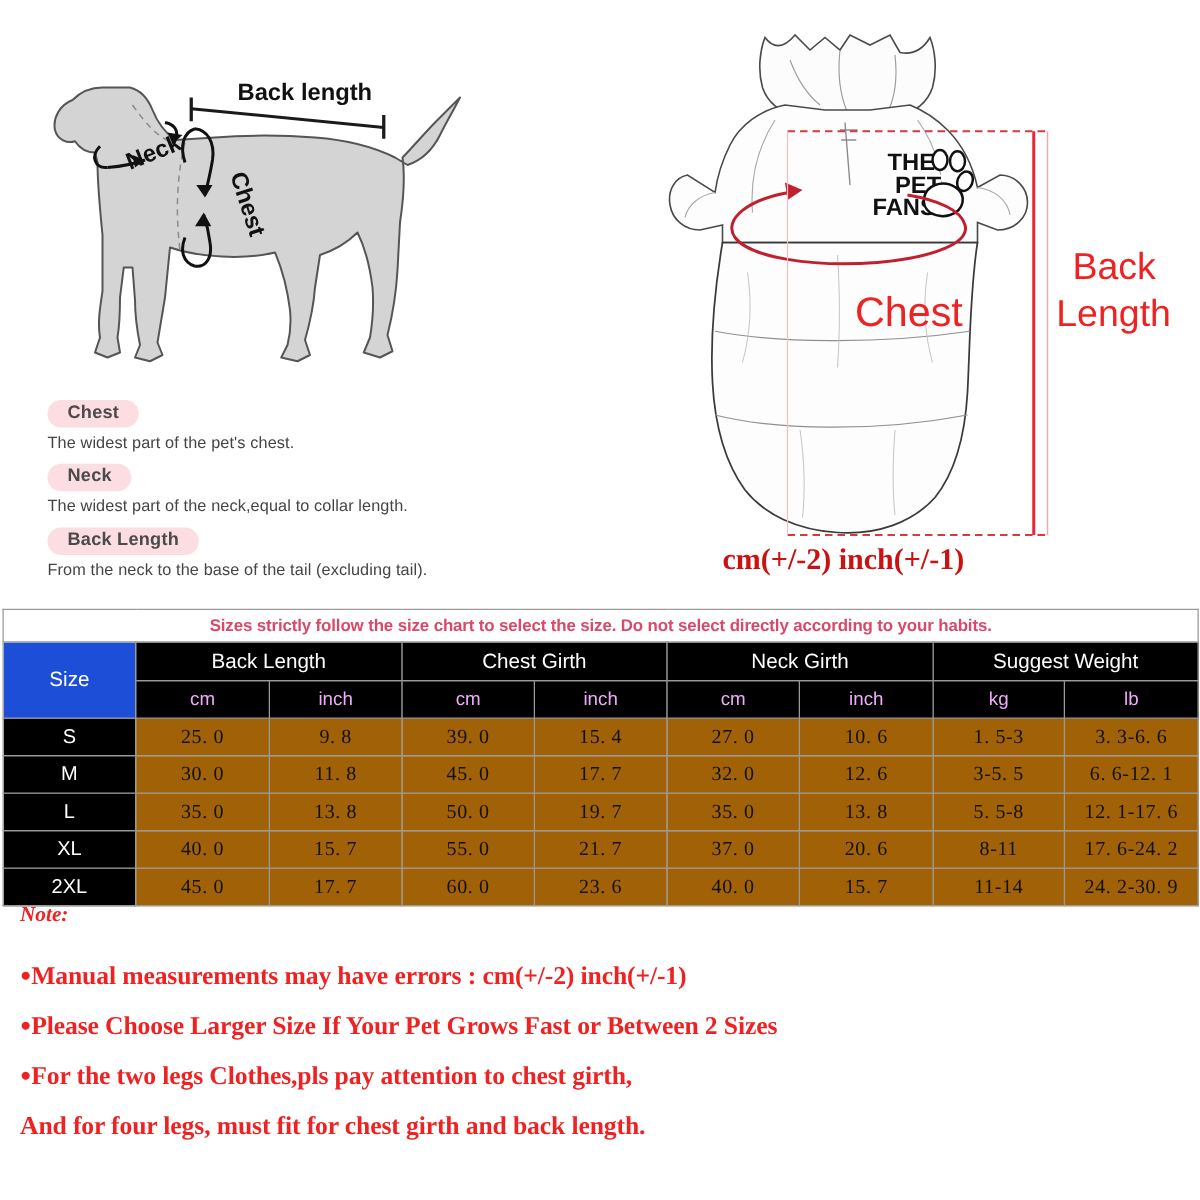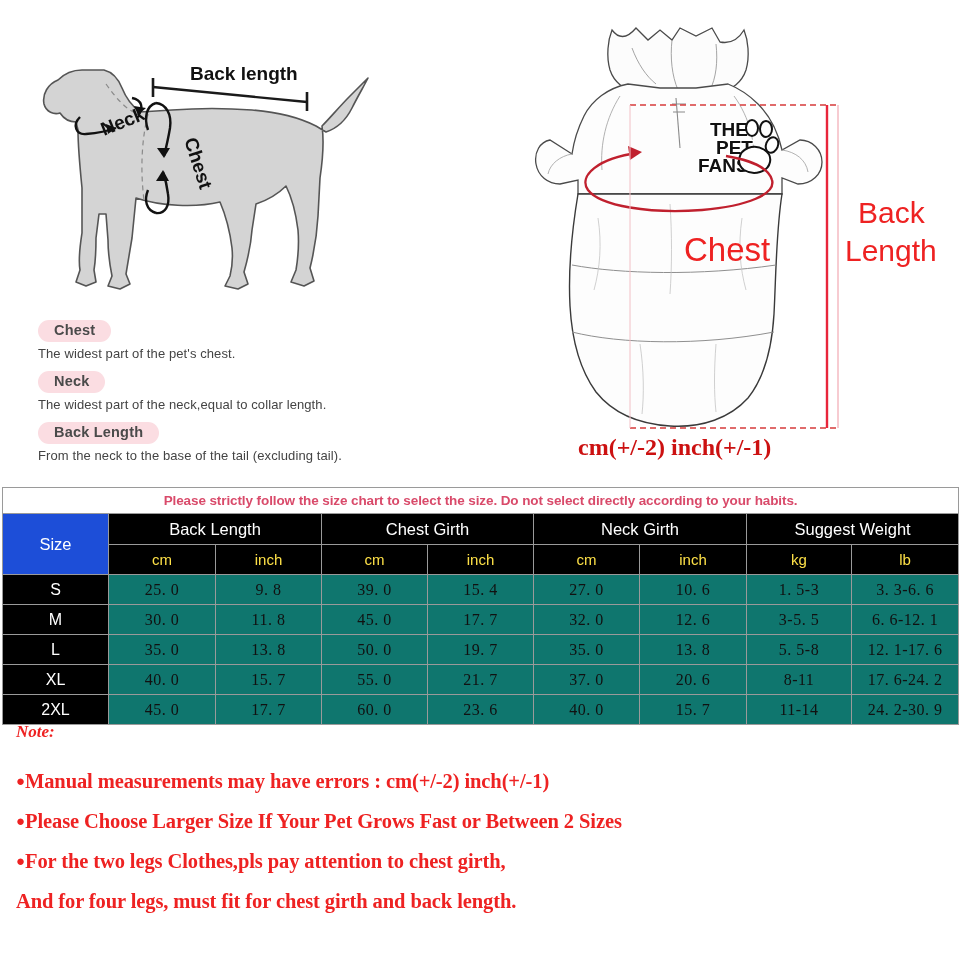--- a/index.html
+++ b/index.html
@@ -95,35 +95,35 @@
   }
   .hdr-size {
     background: #1d4ed8;
     color: #ffffff;
     font-family: "Liberation Sans", sans-serif !important;
     font-size: 16.5px;
     height: 56px;
   }
   .hdr-unit {
     background: #000000;
-    color: #fde047;
+    color: #f0abfc;
     font-family: "Liberation Sans", sans-serif !important;
     font-weight: 400;
     font-size: 15px;
     height: 27px;
   }
   .size-cell {
     background: #000000;
     color: #ffffff;
     font-family: "Liberation Sans", sans-serif !important;
     font-size: 16px;
     height: 27px;
   }
   .val-cell {
-    background: #0f766e;
+    background: #a16207;
     color: #111111;
     font-size: 16px;
     height: 27px;
     letter-spacing: .5px;
   }
 
   
   #note-block {
     position: absolute;
     left: 16px; top: 722px;
@@ -336,21 +336,21 @@
         <col style="width:106px">
       <col style="width:106px">
         <col style="width:106px">
         <col style="width:106px">
       <col style="width:107px">
         <col style="width:105px">
         <col style="width:107px">
     </colgroup>
     <tbody>
       <tr>
-        <td class="banner-cell" colspan="9">Please strictly follow the size chart to select the size. Do not select directly according to your habits.</td>
+        <td class="banner-cell" colspan="9">Sizes strictly follow the size chart to select the size. Do not select directly according to your habits.</td>
       </tr>
       <tr>
         <td class="hdr-size" rowspan="2">Size</td>
         <td class="hdr" colspan="2">Back Length</td>
         <td class="hdr" colspan="2">Chest Girth</td>
         <td class="hdr" colspan="2">Neck Girth</td>
         <td class="hdr" colspan="2">Suggest Weight</td>
       </tr>
       <tr>
         <td class="hdr-unit">cm</td>

